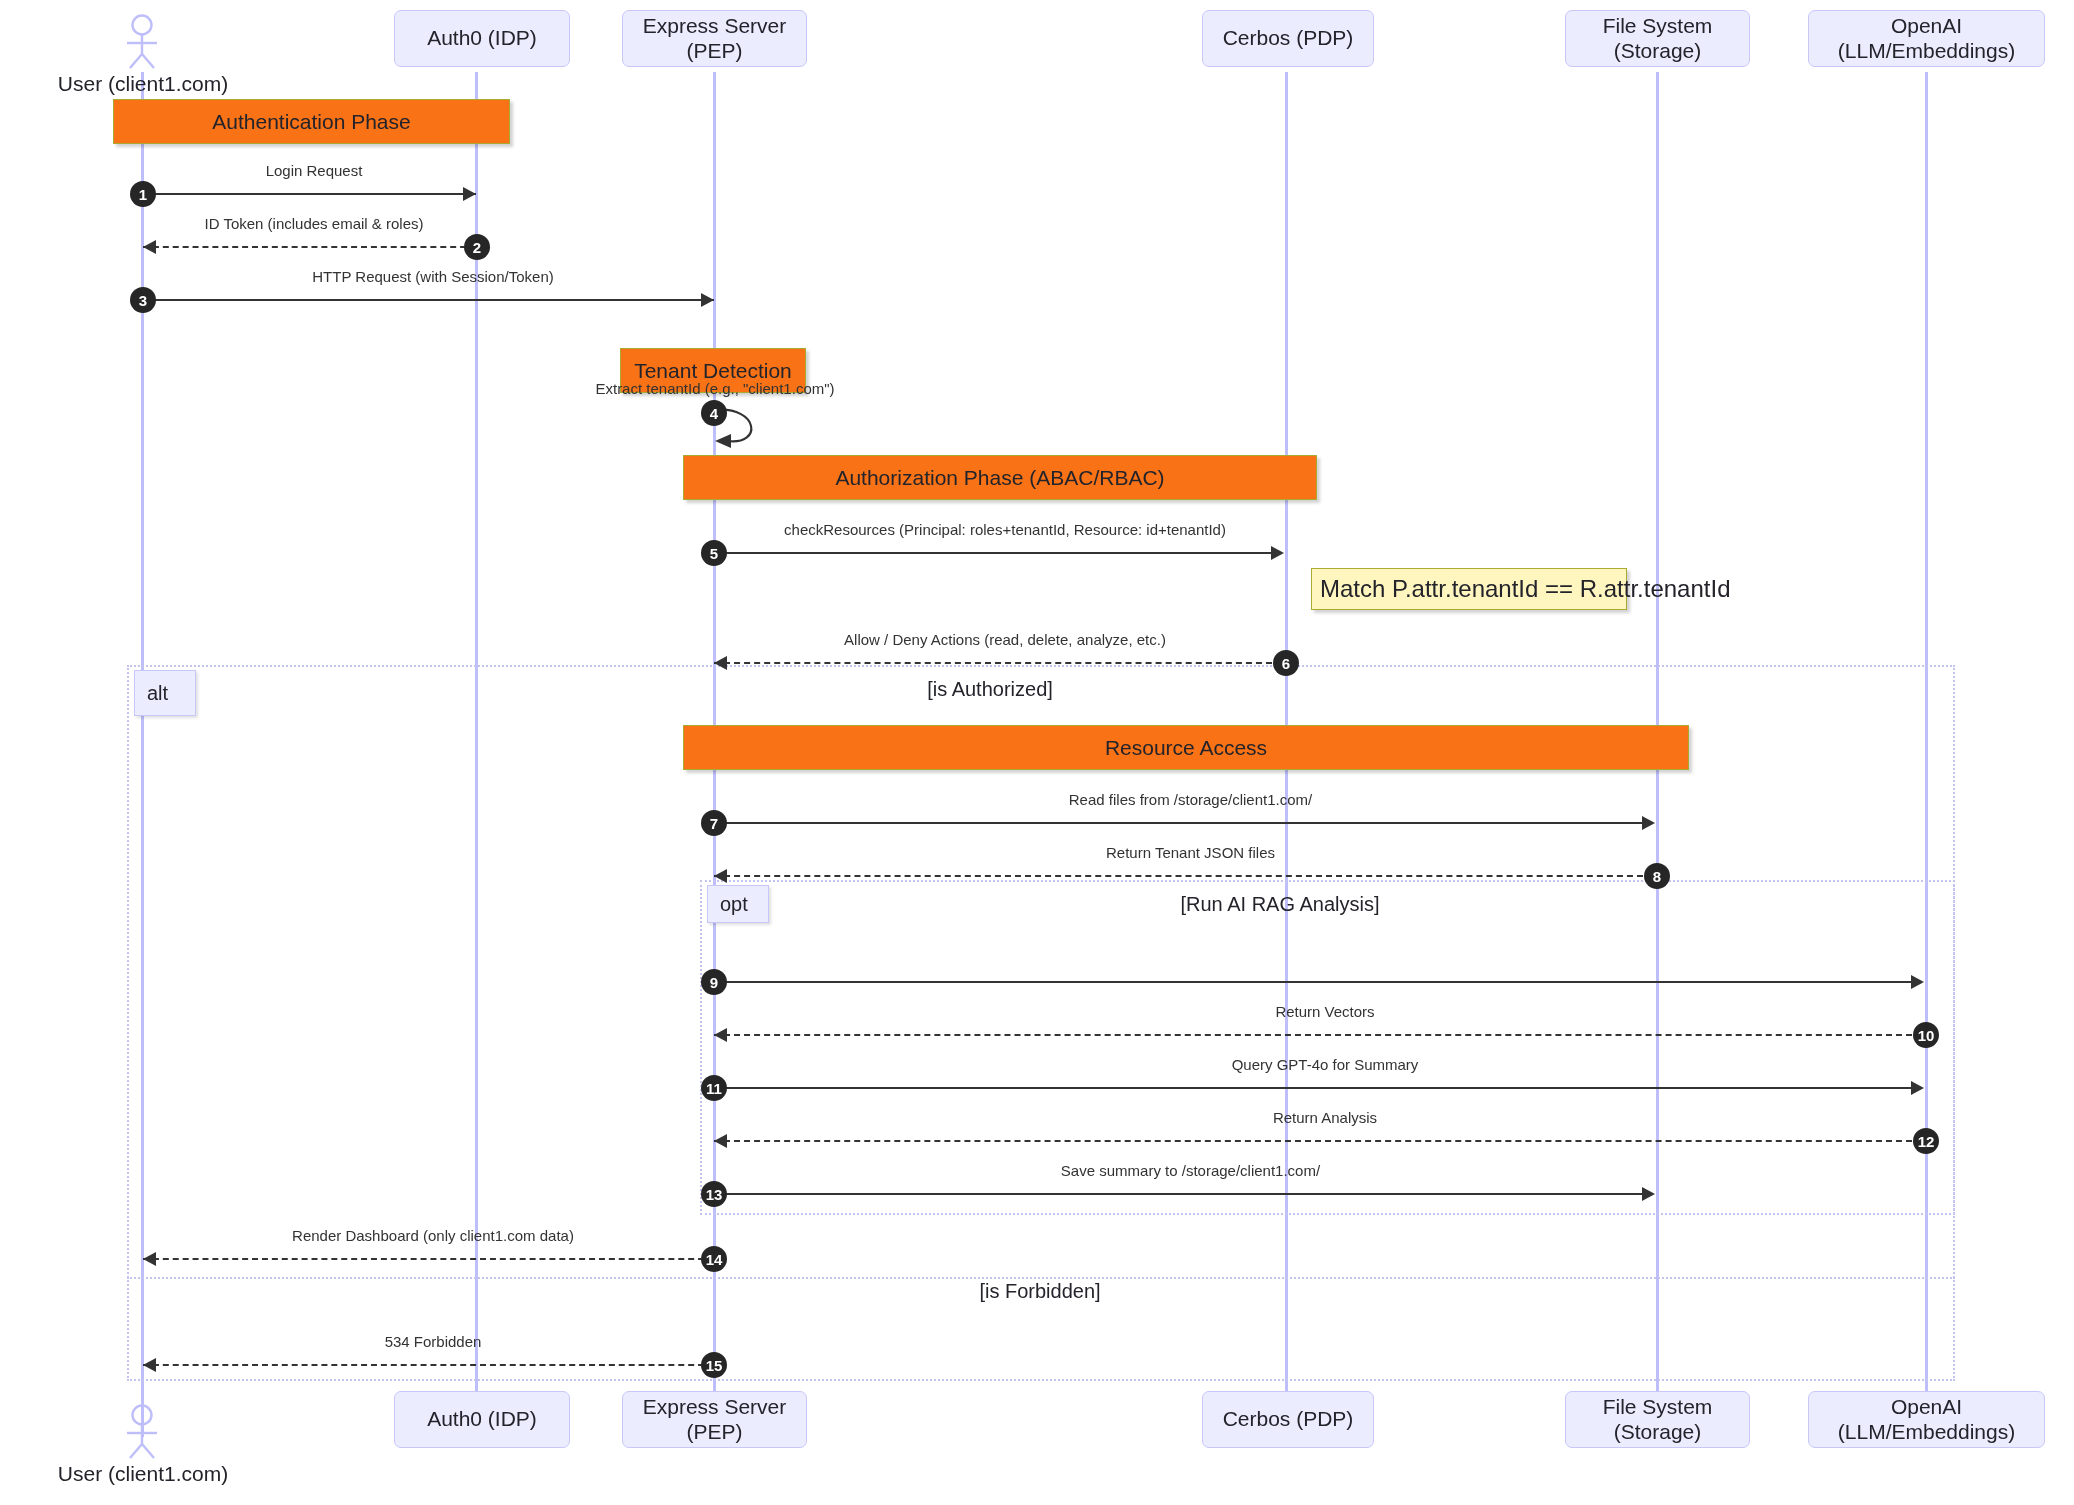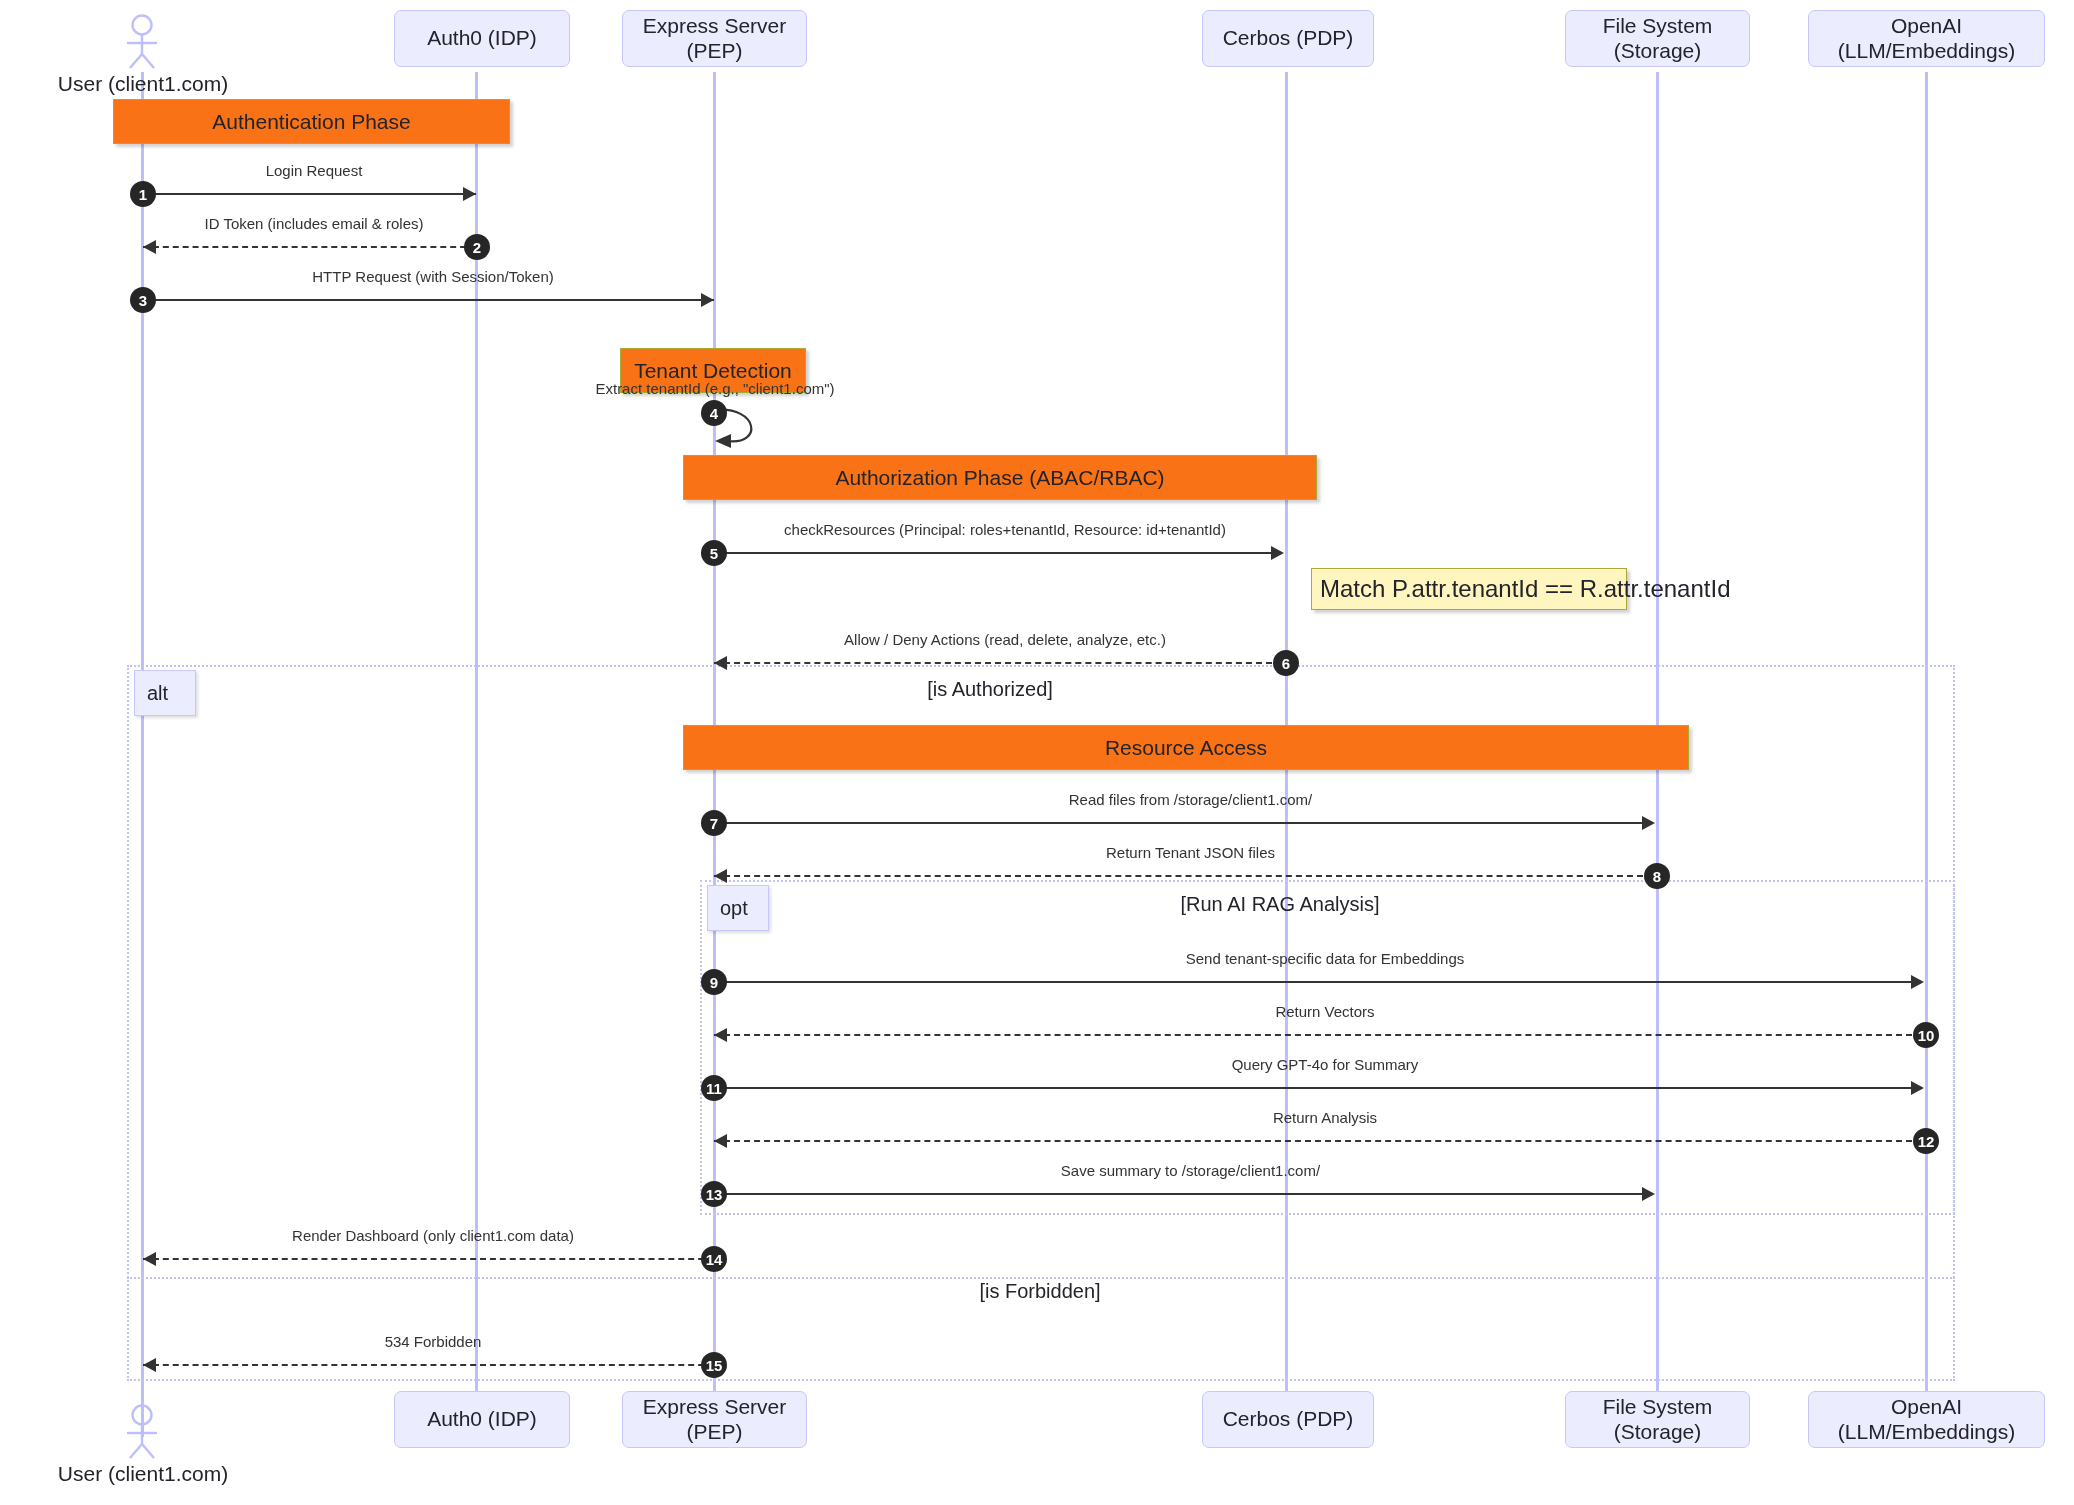--- a/index.html
+++ b/index.html
@@ -159,21 +159,21 @@
     <span>alt</span>
   </div>
   <div class="frag-cond" style="left:850px; top:678px; width:280px;">
     <span>[is Authorized]</span>
   </div>
   <div class="frag-cond" style="left:900px; top:1280px; width:280px;">
     <span>[is Forbidden]</span>
   </div>
 
   <div class="frag" style="left:700px; top:880px; width:1255px; height:335px;"></div>
-  <div class="frag-tag" style="left:707px; top:885px; width:62px; height:46px;">
+  <div class="frag-tag" style="left:707px; top:885px; width:62px; height:38px;">
     <span>opt</span>
   </div>
   <div class="frag-cond" style="left:1120px; top:893px; width:320px;">
     <span>[Run AI RAG Analysis]</span>
   </div>
 
   <div class="actor-wrap" style="left:113px; top:14px; width:58px; height:56px;">
     <svg width="58" height="56" viewBox="0 0 58 56">
       <circle cx="29" cy="11" r="9.5" fill="none" stroke="#BEBEFA" stroke-width="2.4"></circle>
       <line x1="29" y1="21" x2="29" y2="40" stroke="#BEBEFA" stroke-width="2.4"></line>
@@ -257,21 +257,20 @@
   <div class="msg-label" style="left:726px; top:791px; width:929px;">Read files from /storage/client1.com/</div>
   <div class="arrow-line" style="left:714px; top:822px; width:929px;"></div>
   <div class="arrow-head right" style="left:1642px; top:816px;"></div>
   <div class="seqnum" style="left:701px; top:810px;">7</div>
 
   <div class="msg-label" style="left:726px; top:844px; width:929px;">Return Tenant JSON files</div>
   <div class="arrow-line dashed" style="left:714px; top:875px; width:929px;"></div>
   <div class="arrow-head left" style="left:714px; top:869px;"></div>
   <div class="seqnum" style="left:1644px; top:863px;">8</div>
 
-  <div class="msg-label" style="left:726px; top:950px; width:1198px;">Send tenant-specific data for Embeddings</div>
   <div class="arrow-line" style="left:714px; top:981px; width:1198px;"></div>
   <div class="arrow-head right" style="left:1911px; top:975px;"></div>
   <div class="seqnum" style="left:701px; top:969px;">9</div>
 
   <div class="msg-label" style="left:726px; top:1003px; width:1198px;">Return Vectors</div>
   <div class="arrow-line dashed" style="left:714px; top:1034px; width:1198px;"></div>
   <div class="arrow-head left" style="left:714px; top:1028px;"></div>
   <div class="seqnum" style="left:1913px; top:1022px;">10</div>
 
   <div class="msg-label" style="left:726px; top:1056px; width:1198px;">Query GPT-4o for Summary</div>

